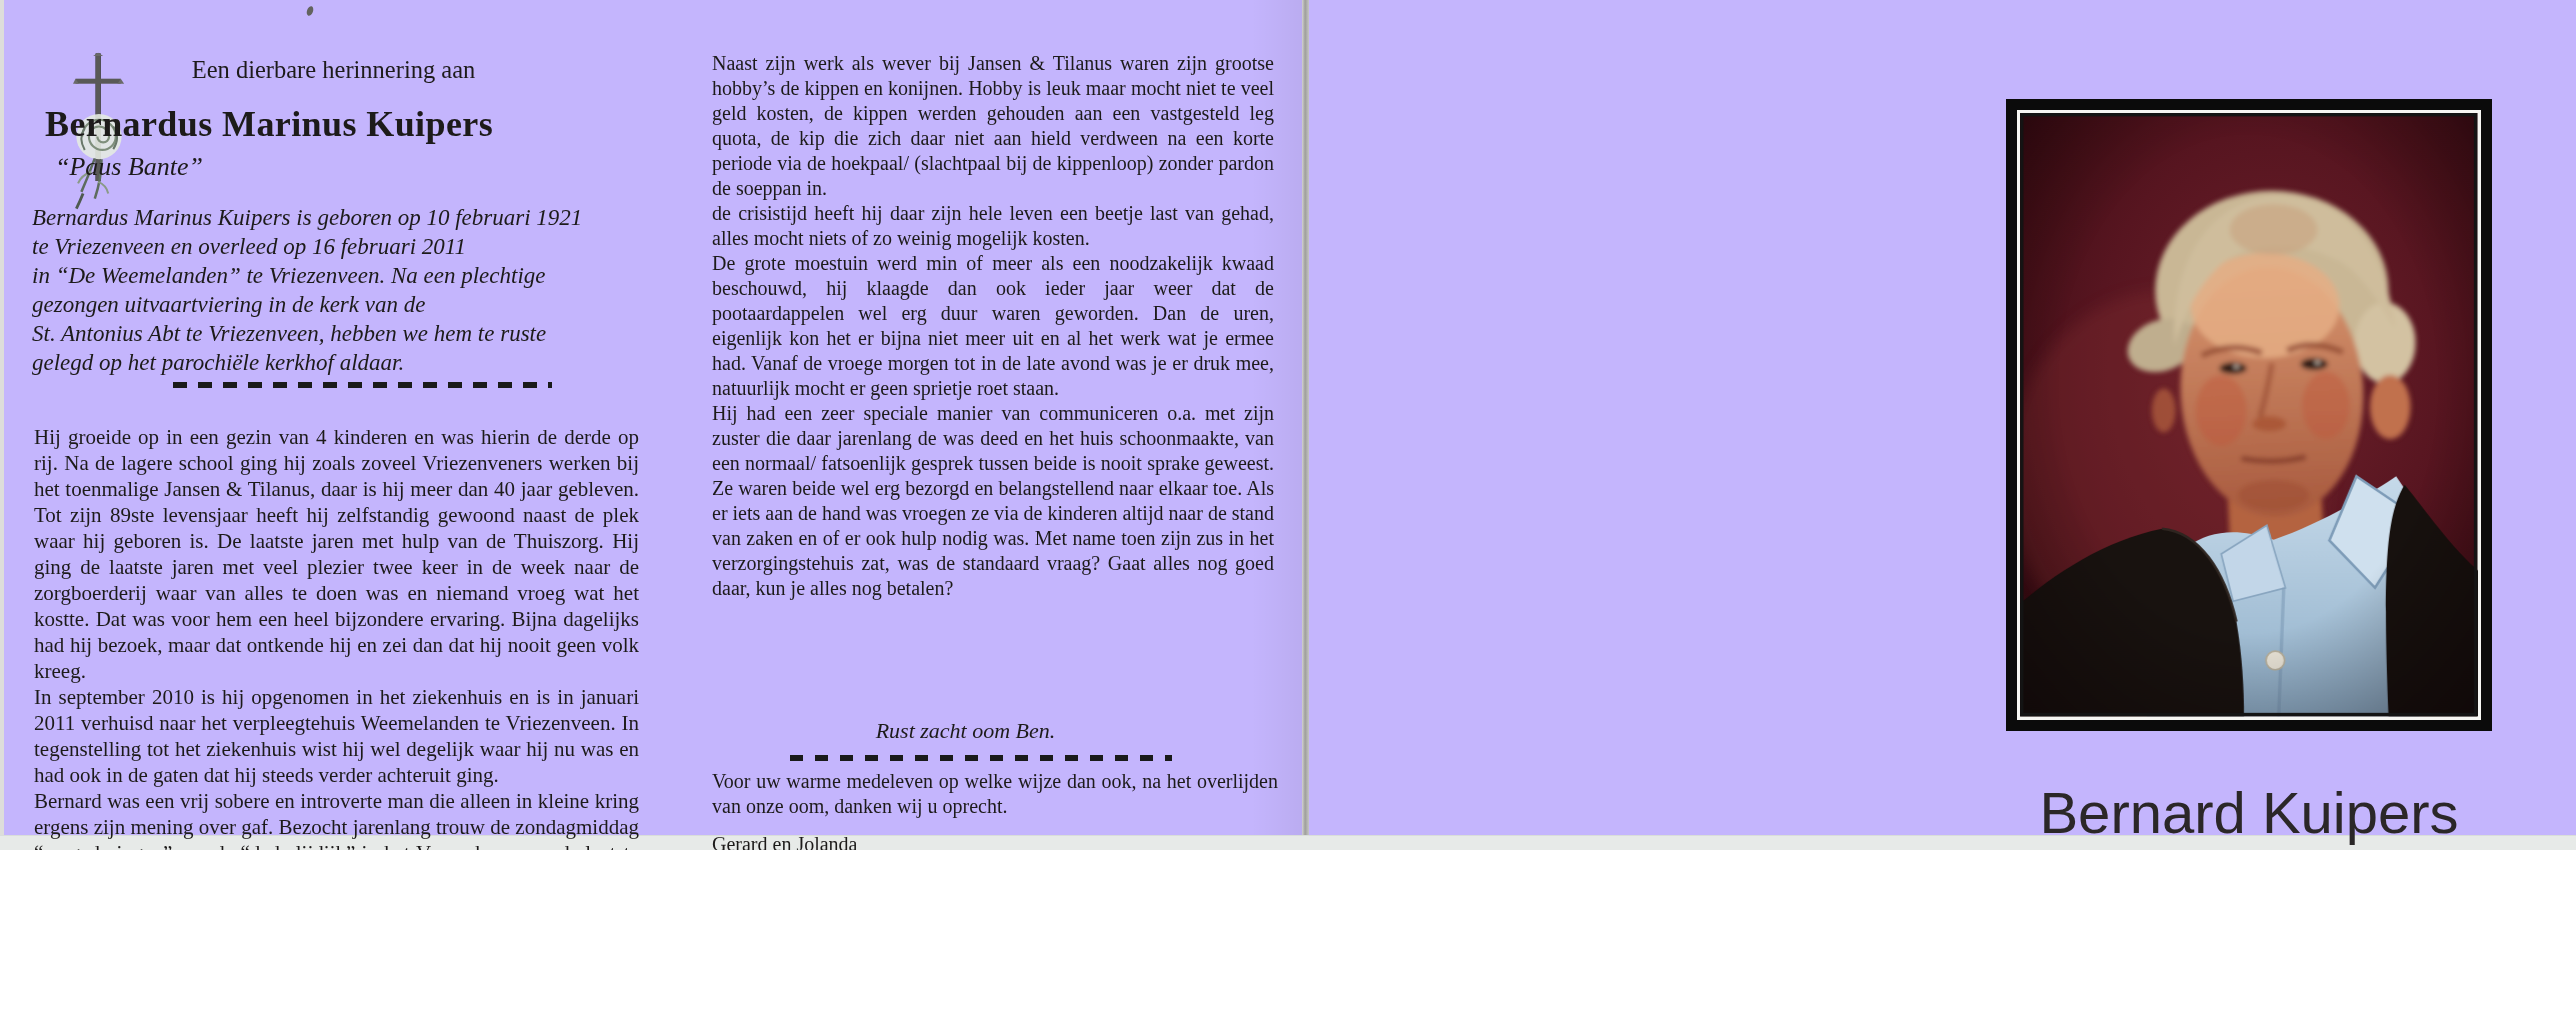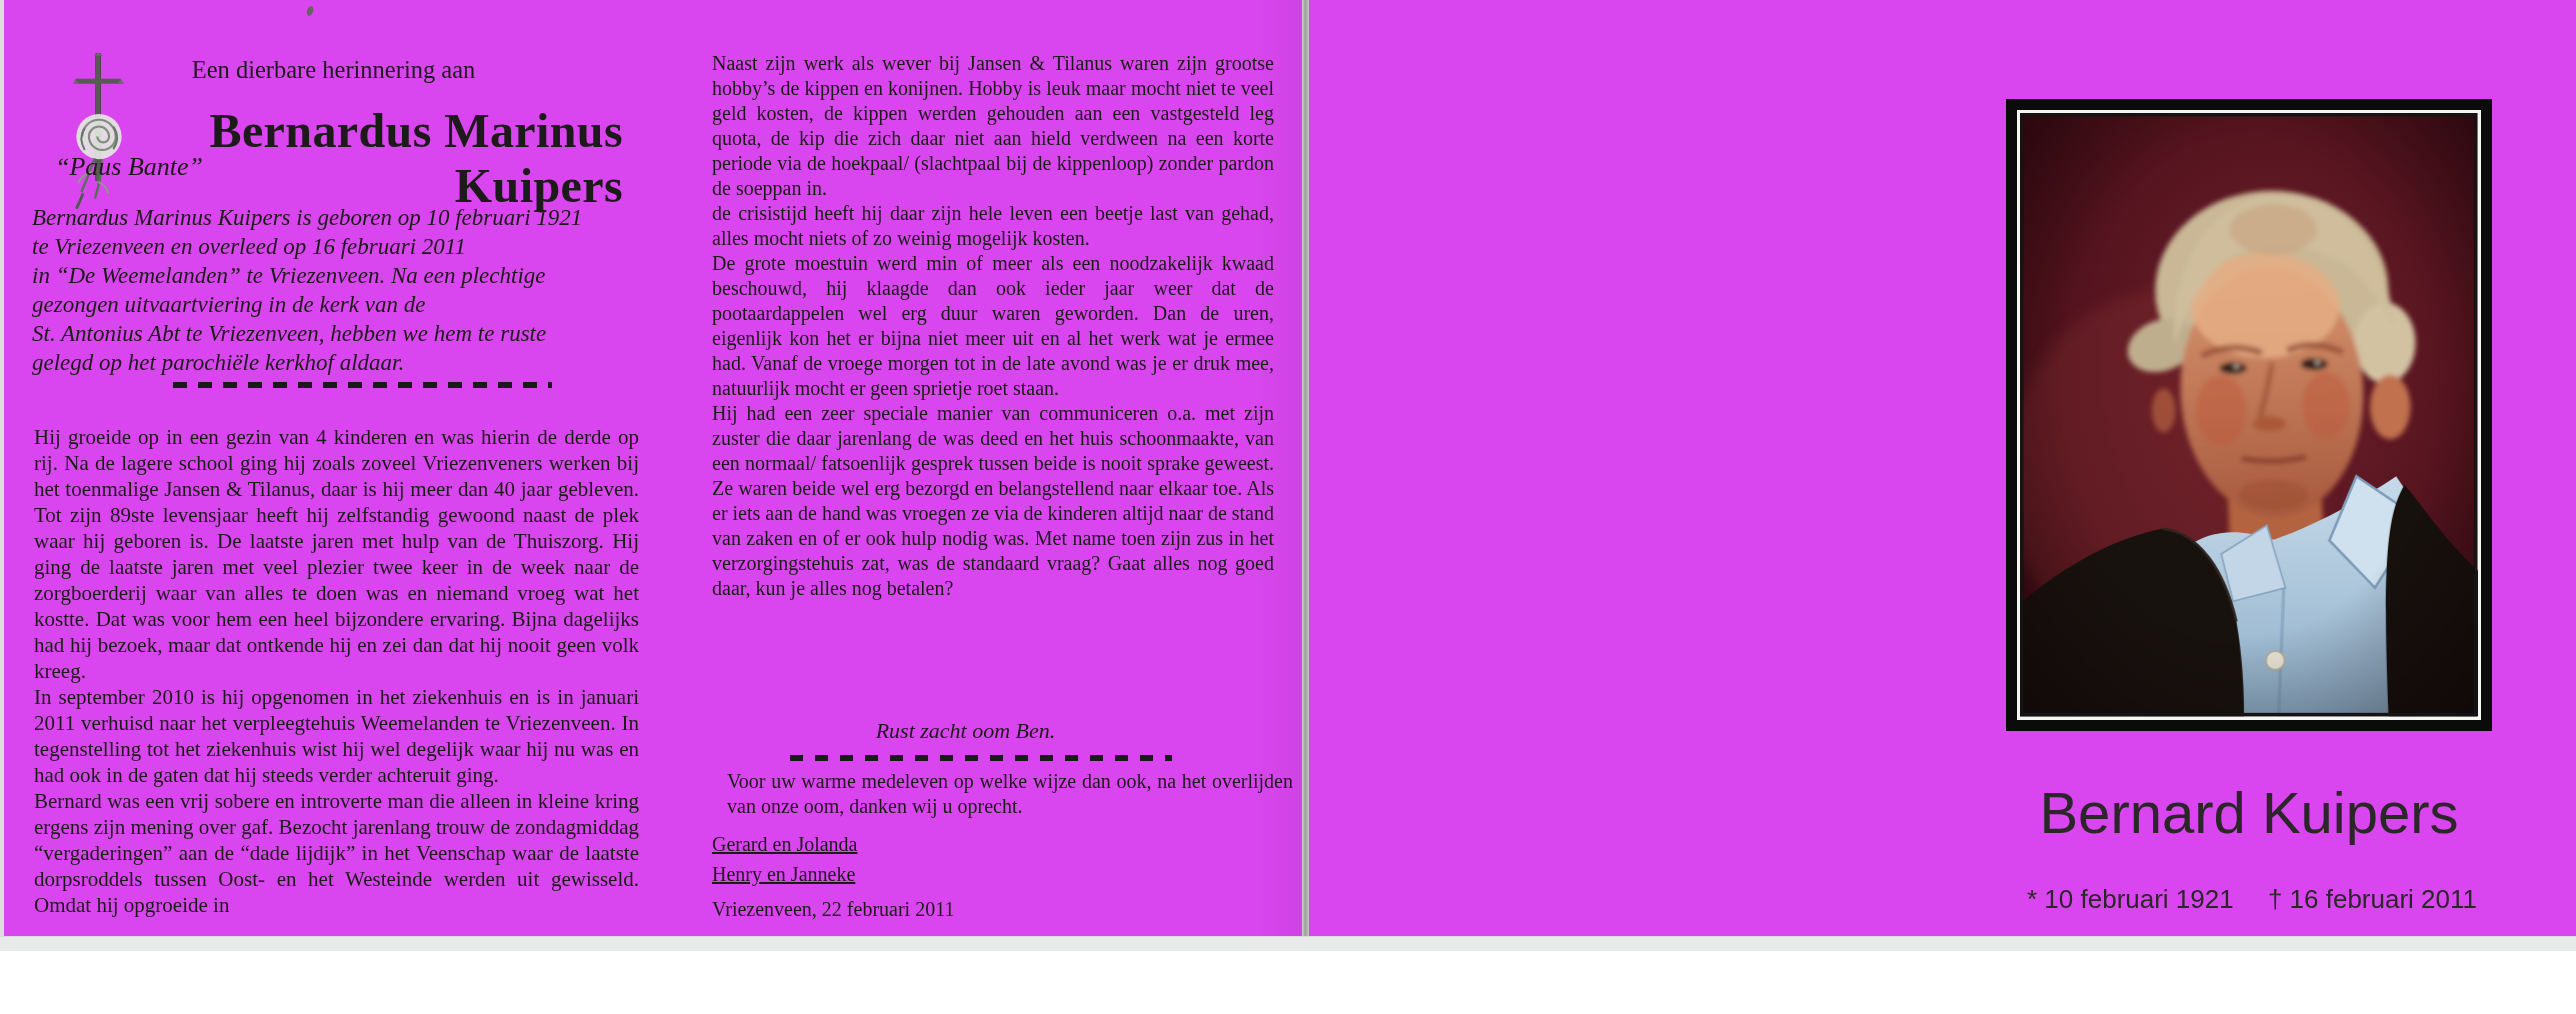--- a/index.html
+++ b/index.html
@@ -1,53 +1,53 @@
 <!DOCTYPE html>
 <html style="font-size:13.5px"><head>
 <meta charset="utf-8">
 <style>
   html,body{margin:0;padding:0;background:#ffffff;}
-  .card{position:relative;width:2576px;height:951px;background:#d946ef;overflow:hidden;
+  .card{position:relative;width:2576px;height:850px;background:#c4b5fd;overflow:hidden;
         font-family:"Liberation Serif", serif;color:#1d1b1a;}
 
   
   .left-scan-edge{position:absolute;left:0;top:0;width:4.2px;height:100%;background:#dddddb;}
   .fold-line{position:absolute;left:1302px;top:0;width:6.8px;height:100%;
              background:linear-gradient(90deg,#d2d2d0,#9e9e9c 45%,#c7c7c5);}
   .fold-shadow{position:absolute;left:1251px;top:0;width:52px;height:100%;
                background:linear-gradient(90deg,rgba(0,0,0,0),rgba(0,0,0,0.05));}
   .scan-band{position:absolute;left:0;bottom:0;width:100%;height:14.4px;background:#e7eae8;
              border-top:1.7px solid #d9ddda;}
   .scan-smudge{position:absolute;left:1817px;top:1002px;width:81px;height:6px;background:#4c4c4a;
                opacity:.75;border-radius:3.4px;filter:blur(0.8px);}
   .scan-speck{position:absolute;left:307px;top:6px;width:6px;height:10px;background:#63635f;
               border-radius:50%;transform:rotate(20deg);}
 
   
   .cross-icon{position:absolute;left:73px;top:51px;width:52px;height:166px;}
   .dedication{position:absolute;left:97px;top:56px;width:473px;text-align:center;font-size:24.5px;}
-  .deceased-name{position:absolute;left:65px;top:103px;width:558px;text-align:right;
-                 font-weight:bold;font-size:48px;letter-spacing:0.4px;}
+  .deceased-name{position:absolute;left:45px;top:103px;width:558px;text-align:left;
+                 font-weight:bold;font-size:36px;letter-spacing:0.4px;}
   .nickname{position:absolute;left:55px;top:152px;width:558px;text-align:left;
             font-style:italic;font-size:26px;}
   .intro{position:absolute;left:32px;top:203px;width:610px;text-align:left;font-style:italic;
          font-size:23px;line-height:29px;white-space:pre-line;}
   .dash{height:6px;background:repeating-linear-gradient(90deg,#1a1a1a 0 13.5px,transparent 13.5px 25px);}
   .dash1{position:absolute;left:173px;top:382px;width:379px;}
   .col1{position:absolute;left:34px;top:392px;width:605px;font-size:21px;line-height:26px;
         text-align:justify;margin-top:32px;}
   .col1 p,.col2 p{margin:0;}
 
   
   .col2{position:absolute;left:712px;top:51px;width:562px;font-size:20px;line-height:25px;
         text-align:justify;}
   .rip{position:absolute;left:712px;top:718px;width:507px;text-align:center;
        font-style:italic;font-size:22px;}
   .dash2{position:absolute;left:790px;top:755px;width:382px;}
-  .thanks{position:absolute;left:727px;top:769px;width:566px;font-size:20px;line-height:25px;
+  .thanks{position:absolute;left:712px;top:769px;width:566px;font-size:20px;line-height:25px;
           text-align:justify;}
   .sig{position:absolute;left:712px;width:507px;text-align:left;font-size:20px;text-decoration:underline;}
   .sig1{top:833px;} .sig2{top:863px;}
   .place-date{position:absolute;left:712px;top:898px;font-size:20px;}
   .address{position:absolute;left:712px;top:974px;font-size:16px;}
 
   
   .photo-frame{position:absolute;left:2006px;top:99px;width:486px;height:632px;
                background:#0b0b0b;box-sizing:border-box;padding:11px;}
   .photo-mat{width:100%;height:100%;background:#f6f6f3;box-sizing:border-box;padding:3.4px;}

